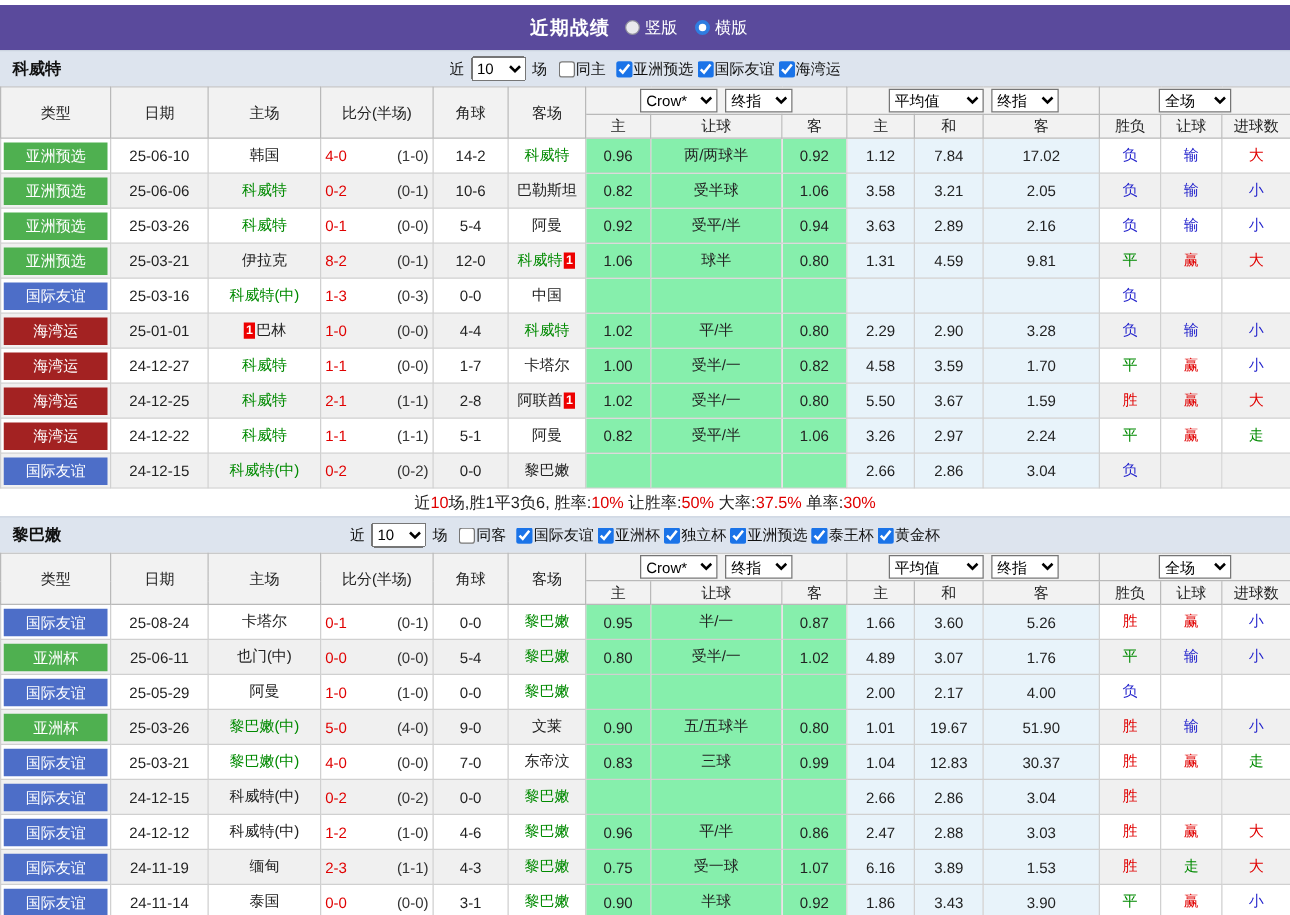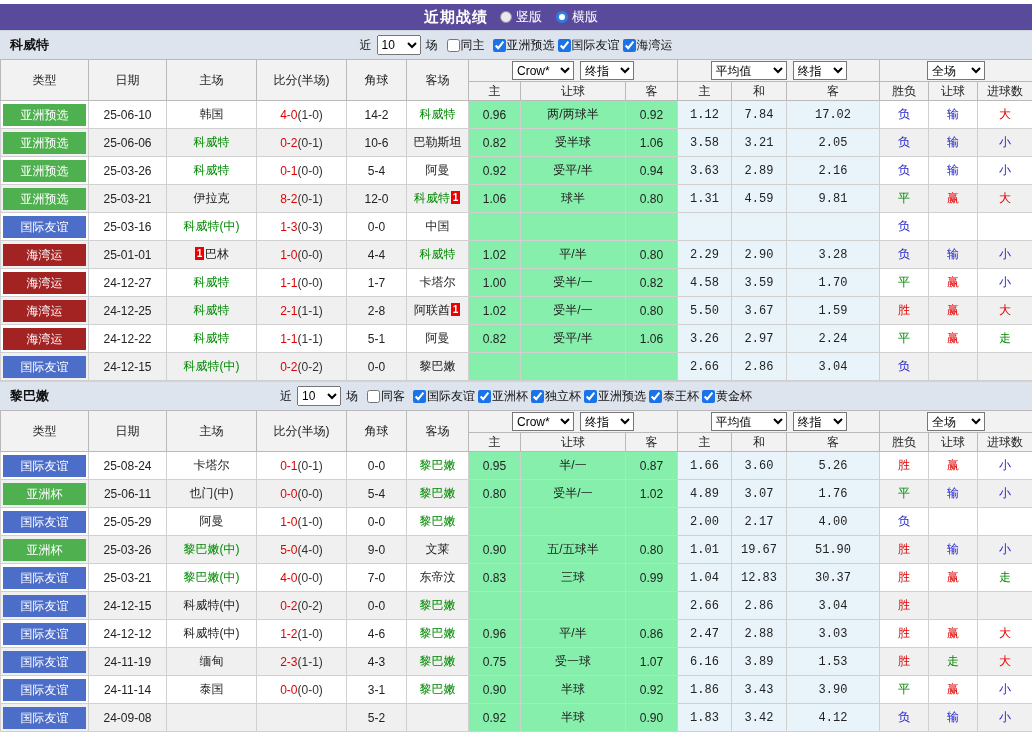--- a/index.html
+++ b/index.html
@@ -1,19 +1,19 @@
 <!DOCTYPE html>
 <html><head>
 <meta charset="utf-8">
 <style>
   html,body{margin:0;padding:0;background:#fff;}
   body{width:1032px;font-family:"Liberation Sans","DejaVu Sans",sans-serif;font-size:12px;color:#222;}
 
   
-  .topbar{margin-top:4px;height:26px;background:#5a4a9c;display:flex;align-items:center;justify-content:center;gap:4px;color:#fff;}
+  .topbar{margin-top:4px;height:36px;background:#5a4a9c;display:flex;align-items:center;justify-content:center;gap:4px;color:#fff;}
   .topbar .title{font-weight:bold;font-size:15px;margin-right:8px;letter-spacing:1px;}
   .radio-label{display:flex;align-items:center;font-size:13px;cursor:pointer;margin-right:10px;}
   .radio{appearance:none;-webkit-appearance:none;width:12px;height:12px;border-radius:50%;margin:0 4px 0 0;}
   .radio.unsel{background:#e9e9ed;border:1px solid #8f8f9d;}
   .radio.sel{background:#fff;border:3px solid #2f7de1;}
 
   
   .section-head{position:relative;height:28px;background:#dde4ee;border-top:1px solid #ccd4e0;display:flex;align-items:center;}
   .team{position:absolute;left:10px;font-weight:bold;font-size:13px;color:#111;}
   .filter{margin:0 auto;display:flex;align-items:center;gap:3px;font-size:12px;color:#111;}
@@ -24,29 +24,29 @@
   input[type=checkbox]{width:13px;height:13px;margin:0 1px 0 0;accent-color:#1a73e8;}
 
   
   table.grid{border-collapse:collapse;table-layout:fixed;width:1032px;}
   .grid th{background:#f2f2f2;border:1px solid #b9b9b9;font-weight:normal;font-size:12px;color:#222;padding:0;height:18px;overflow:hidden;white-space:nowrap;}
   .grid tr.hrow1 th{height:21px;}
   .dd-cell select{height:19px;font-size:12px;margin:0 3px;vertical-align:middle;background:#fff;}
   .grid td{border:1px solid #d0d0d0;text-align:center;vertical-align:middle;padding:0;height:25px;font-size:12px;overflow:hidden;white-space:nowrap;background:#fff;}
   tr.stripe td{background:#f0f0f0;}
   .grid td.col-let{background:#86efac;}
-  .grid td.col-avg{background:#e8f3fa;font-family:Liberation Mono, monospace;}
+  .grid td.col-avg{background:#e8f3fa;}
   td.comp-cell{padding:1px;}
   .badge{height:22px;line-height:22px;margin:1px;color:#fff;font-size:12px;}
   .bg-green{background:#4fb050;}
   .bg-blue{background:#4d6ec8;}
   .bg-darkred{background:#a32222;}
   .hl{color:#008a00;}
   .ft{color:#e00000;}
-  .ht{color:#333;}
+  .ht{color:#333;padding-left:40px;}
   .card{display:inline-block;background:#ee0000;color:#fff;font-size:10px;font-weight:bold;line-height:13px;width:9px;height:13px;vertical-align:1px;margin:0 1px;text-align:center;}
   .t-red{color:#e00000;}
   .t-blue{color:#2323cc;}
   .t-green{color:#008a00;}
 
   .summary{height:22px;line-height:22px;text-align:center;font-size:13px;color:#222;background:#fff;}
   .summary .red{color:#e00000;}
 </style>
 </head>
 <body>
@@ -318,20 +318,21 @@
           <td class="col-let"></td>
           <td class="col-avg">2.66</td>
           <td class="col-avg">2.86</td>
           <td class="col-avg">3.04</td>
           <td class="t-blue">负</td>
           <td></td>
           <td></td>
         </tr>
       </tbody>
     </table>
+    <div class="summary"><span>近</span><span class="red">10</span><span>场,胜1平3负6, 胜率:</span><span class="red">10%</span><span> 让胜率:</span><span class="red">50%</span><span> 大率:</span><span class="red">37.5%</span><span> 单率:</span><span class="red">30%</span></div>
   </div>
 <div class="section">
     <div class="section-head">
       <span class="team">黎巴嫩</span>
       <div class="filter">
         <span>近</span>
         <select style="min-width: 44px;"><option>10</option></select>
         <span>场</span>
         <label class="same-label">
           <input type="checkbox" style="">

